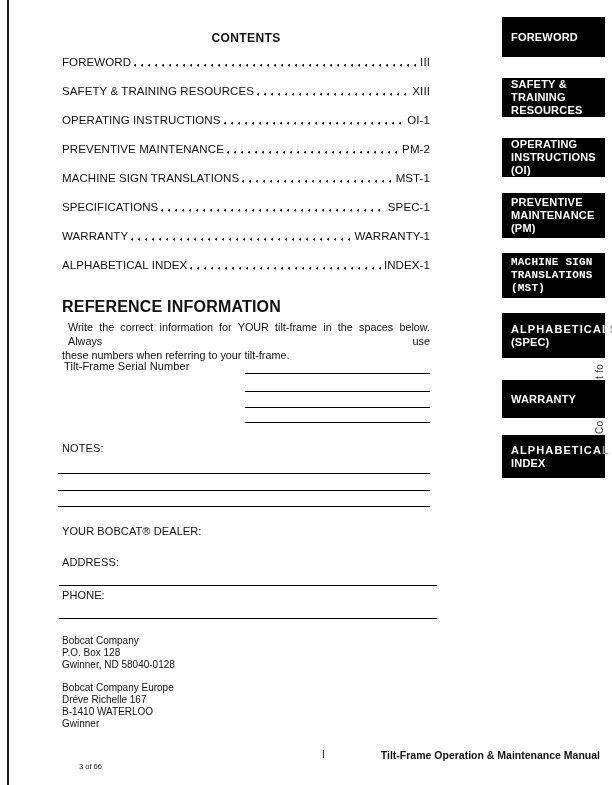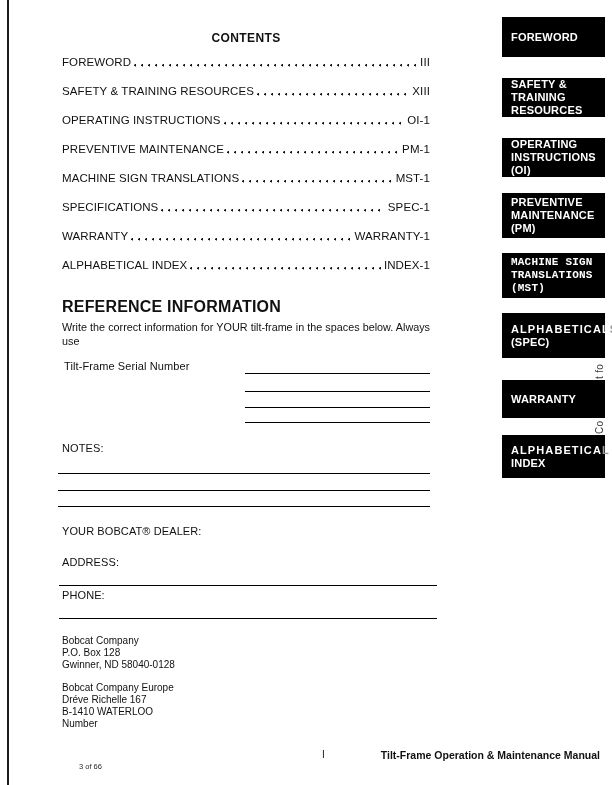--- a/index.html
+++ b/index.html
@@ -23,21 +23,21 @@
     flex:1 1 auto; height:3px; margin:0 3px 1px 3px;
     background-image:radial-gradient(circle at 1.2px 1.4px, #141414 0.95px, rgba(0,0,0,0) 1.3px);
     background-size:7px 3px; background-repeat:repeat-x;
   }
   .toc-page { white-space:nowrap; }
 
   .h2 { position:absolute; font-size:16px; font-weight:bold; letter-spacing:0.2px; }
   .lbl { position:absolute; font-size:11px; letter-spacing:0.1px; }
 
   #ref-body { position:absolute; left:62px; top:320px; width:368px; font-size:10.8px; line-height:14px; }
-  #ref-body .jline { text-align:justify; text-align-last:justify; }
+  #ref-body .jline { text-align:justify; text-align-last:justify;margin-left:6px; }
 
   .rule { position:absolute; height:1.4px; background:#000; }
 
   .addr { position:absolute; left:62px; font-size:10px; line-height:12px; }
 
   #footer-roman  { position:absolute; left:322px; top:749px; font-size:10px; }
   #footer-title  { position:absolute; right:12px; top:749px; width:300px; text-align:right; font-weight:bold; font-size:10.5px; }
   #page-indicator{ position:absolute; left:79px; top:762px; font-size:7.5px; color:#2a2a2a; }
 
   #side-tabs .tab {
@@ -74,21 +74,21 @@
       <div class="toc-page">XIII</div>
     </div>
     <div class="toc-row">
       <div class="toc-label">OPERATING INSTRUCTIONS</div>
       <div class="toc-leader"></div>
       <div class="toc-page">OI-1</div>
     </div>
     <div class="toc-row">
       <div class="toc-label">PREVENTIVE MAINTENANCE</div>
       <div class="toc-leader"></div>
-      <div class="toc-page">PM-1</div>
+      <div class="toc-page">PM-2</div>
     </div>
     <div class="toc-row">
       <div class="toc-label">MACHINE SIGN TRANSLATIONS</div>
       <div class="toc-leader"></div>
       <div class="toc-page">MST-1</div>
     </div>
     <div class="toc-row">
       <div class="toc-label">SPECIFICATIONS</div>
       <div class="toc-leader"></div>
       <div class="toc-page">SPEC-1</div>
@@ -102,20 +102,21 @@
       <div class="toc-label">ALPHABETICAL INDEX</div>
       <div class="toc-leader"></div>
       <div class="toc-page">INDEX-1</div>
     </div>
   </div>
 
 <div class="h2" style="left:62px; top:298px;">REFERENCE INFORMATION</div>
 
 <div id="ref-body">
   <div class="jline">Write the correct information for YOUR tilt-frame in the spaces below. Always use</div>
+  <div>these numbers when referring to your tilt-frame.</div>
 </div>
 
 <div class="lbl" style="left:64px; top:360px;text-align:right;">Tilt-Frame Serial Number</div>
 
 <div class="lbl" style="left:62px; top:442px;">NOTES:</div>
 
 <div class="lbl" style="left:62px; top:525px;">YOUR BOBCAT® DEALER:</div>
 <div class="lbl" style="left:62px; top:556px;">ADDRESS:</div>
 <div class="lbl" style="left:62px; top:589px;">PHONE:</div>
 
@@ -134,21 +135,21 @@
 <div class="addr" style="top:635px;">
   <div>Bobcat Company</div>
   <div>P.O. Box 128</div>
   <div>Gwinner, ND 58040-0128</div>
 </div>
 
 <div class="addr" style="top:682px;">
   <div>Bobcat Company Europe</div>
   <div>Dréve Richelle 167</div>
   <div>B-1410 WATERLOO</div>
-  <div>Number</div>
+  <div>Gwinner</div>
 </div>
 
 <div id="footer-roman">I</div>
 <div id="footer-title">Tilt-Frame Operation &amp; Maintenance Manual</div>
 <div id="page-indicator">3 of 66</div>
 
 <nav id="side-tabs">
     <div class="tab" style="top: 17px; height: 40px;">
       <div class="tab-line">FOREWORD</div>
     </div>

